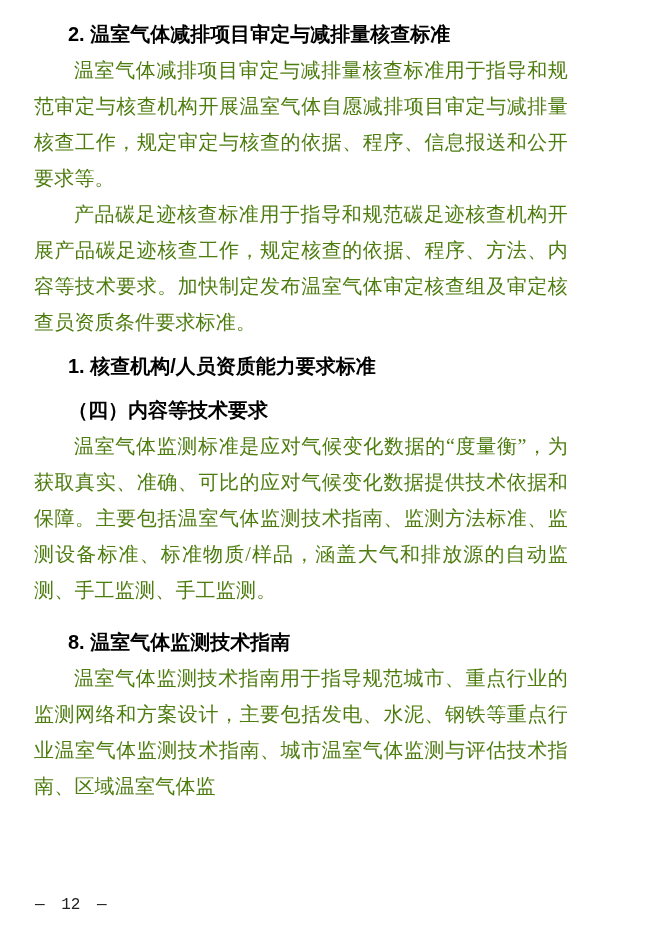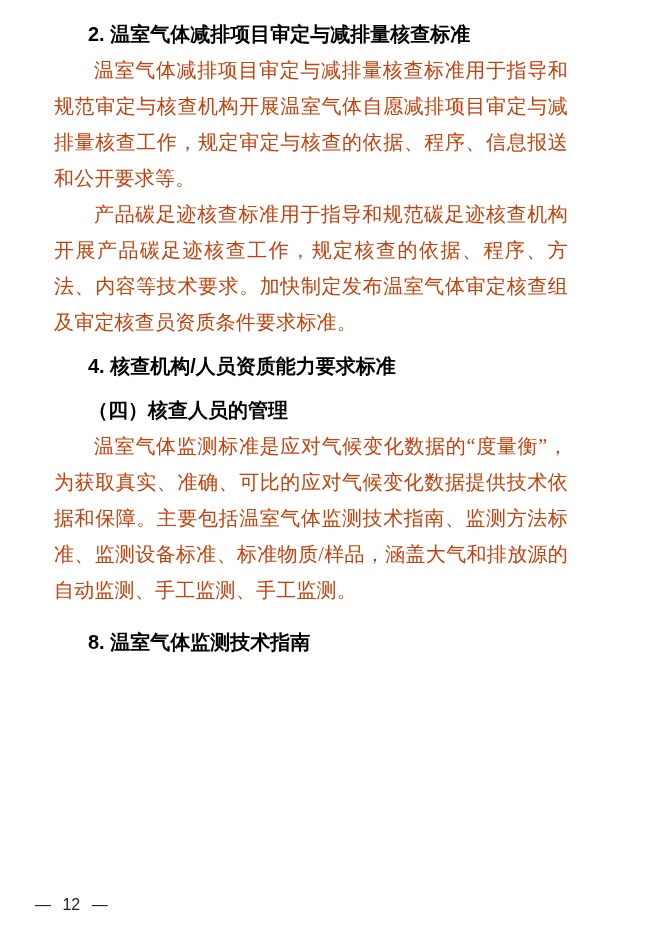--- a/index.html
+++ b/index.html
@@ -6,21 +6,21 @@
     margin: 0;
     padding: 0;
     background: #ffffff;
   }
   .page {
     position: relative;
     width: 602px;
     height: 950px;
     background: #ffffff;
     box-sizing: border-box;
-    padding: 8px 34px 0 54px;
+    padding: 8px 34px 0 34px;
     overflow: hidden;
     color: #1a1a1a;
     font-family: "Liberation Serif", "DejaVu Serif", serif;
   }
   .hd {
     font-size: 20px;
     line-height: 36px;
     font-weight: 700;
     color: #000000;
     margin: 8px 0 0 0;
@@ -30,50 +30,51 @@
   }
   .hd--spaced {
     margin-top: 16px;
   }
   .para {
     font-size: 20px;
     line-height: 36px;
     margin: 0;
     text-align: justify;
     text-indent: 40px;
-    color: #c2410c;
+    color: #4d7c0f;
     letter-spacing: 0.2px;
   }
   .pageno {
     position: absolute;
     left: 35px;
     bottom: 36px;
     font-size: 16px;
     color: #222222;
     word-spacing: 7px;
-    font-family: Liberation Sans, sans-serif;
+    font-family: Liberation Mono, monospace;
   }
 </style>
 </head>
 <body>
 
 <div class="page">
 
   <h3 class="hd">2. 温室气体减排项目审定与减排量核查标准</h3>
 
   <p class="para">温室气体减排项目审定与减排量核查标准用于指导和规范审定与核查机构开展温室气体自愿减排项目审定与减排量核查工作，规定审定与核查的依据、程序、信息报送和公开要求等。</p>
 
 
   <p class="para">产品碳足迹核查标准用于指导和规范碳足迹核查机构开展产品碳足迹核查工作，规定核查的依据、程序、方法、内容等技术要求。加快制定发布温室气体审定核查组及审定核查员资质条件要求标准。</p>
 
-  <h3 class="hd">4. 核查机构/人员资质能力要求标准</h3>
+  <h3 class="hd">1. 核查机构/人员资质能力要求标准</h3>
 
 
-  <h3 class="hd">（四）核查人员的管理</h3>
+  <h3 class="hd">（四）内容等技术要求</h3>
 
   <p class="para">温室气体监测标准是应对气候变化数据的“度量衡”，为获取真实、准确、可比的应对气候变化数据提供技术依据和保障。主要包括温室气体监测技术指南、监测方法标准、监测设备标准、标准物质/样品，涵盖大气和排放源的自动监测、手工监测、手工监测。</p>
 
   <h3 class="hd hd--spaced">8. 温室气体监测技术指南</h3>
 
+  <p class="para">温室气体监测技术指南用于指导规范城市、重点行业的监测网络和方案设计，主要包括发电、水泥、钢铁等重点行业温室气体监测技术指南、城市温室气体监测与评估技术指南、区域温室气体监</p>
 
   <div class="pageno">— 12 —</div>
 
 </div>
 
 </body></html>

